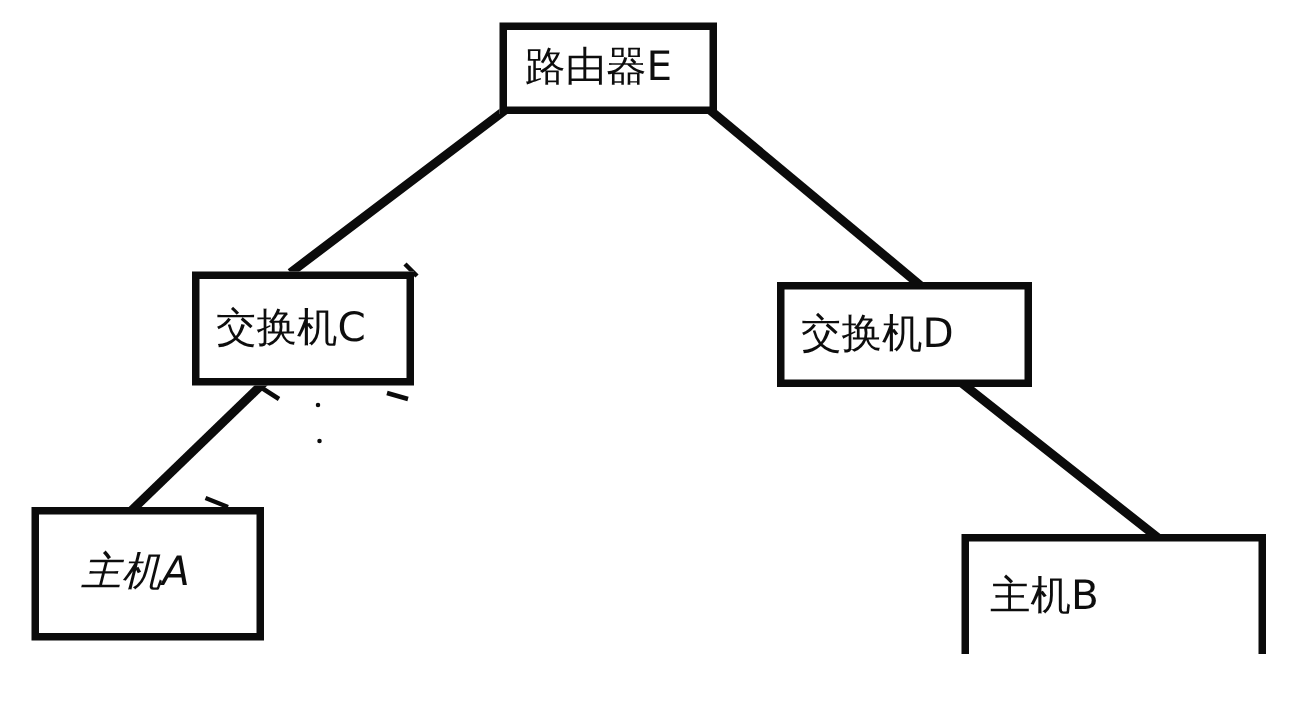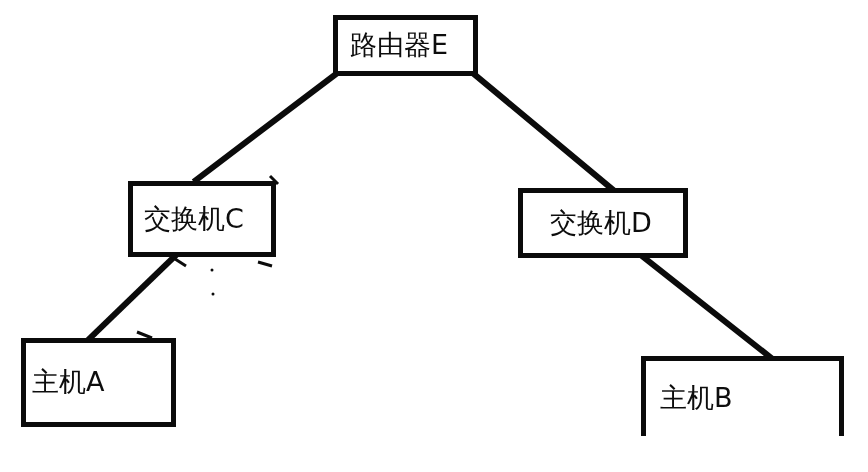--- a/index.html
+++ b/index.html
@@ -40,24 +40,24 @@
     letter-spacing: 0px;
     white-space: nowrap;
   }
   #node-router  { left: 333px; top: 15px;  width: 145px; height: 61px; }
   #node-router .node-label { padding-left: 12px; }
   #node-switch-c { left: 128px; top: 181px; width: 148px; height: 76px; }
   #node-switch-d { left: 518px; top: 188px; width: 170px; height: 70px; }
   #node-host-a   { left: 21px;  top: 338px; width: 155px; height: 89px; }
   #node-host-b   { left: 641px; top: 356px; width: 203px; height: 85px; }
 
-  #node-host-a .node-label { padding-left: 6px; }
+  #node-host-a .node-label { padding-left: 28px; font-style: italic; }
   #node-host-b .node-label { padding-left: 14px; }
   #node-switch-c .node-label { padding-left: 11px; }
-  #node-switch-d .node-label { padding-left: 27px; }
+  #node-switch-d .node-label { padding-left: 11px; }
 
   .watermark {
     position: absolute;
     left: 580px;
     top: 445px;
     font-size: 16px;
     color: #ededed;
     white-space: nowrap;
     z-index: 2;
     font-family: "DejaVu Sans", "Liberation Sans", sans-serif;

